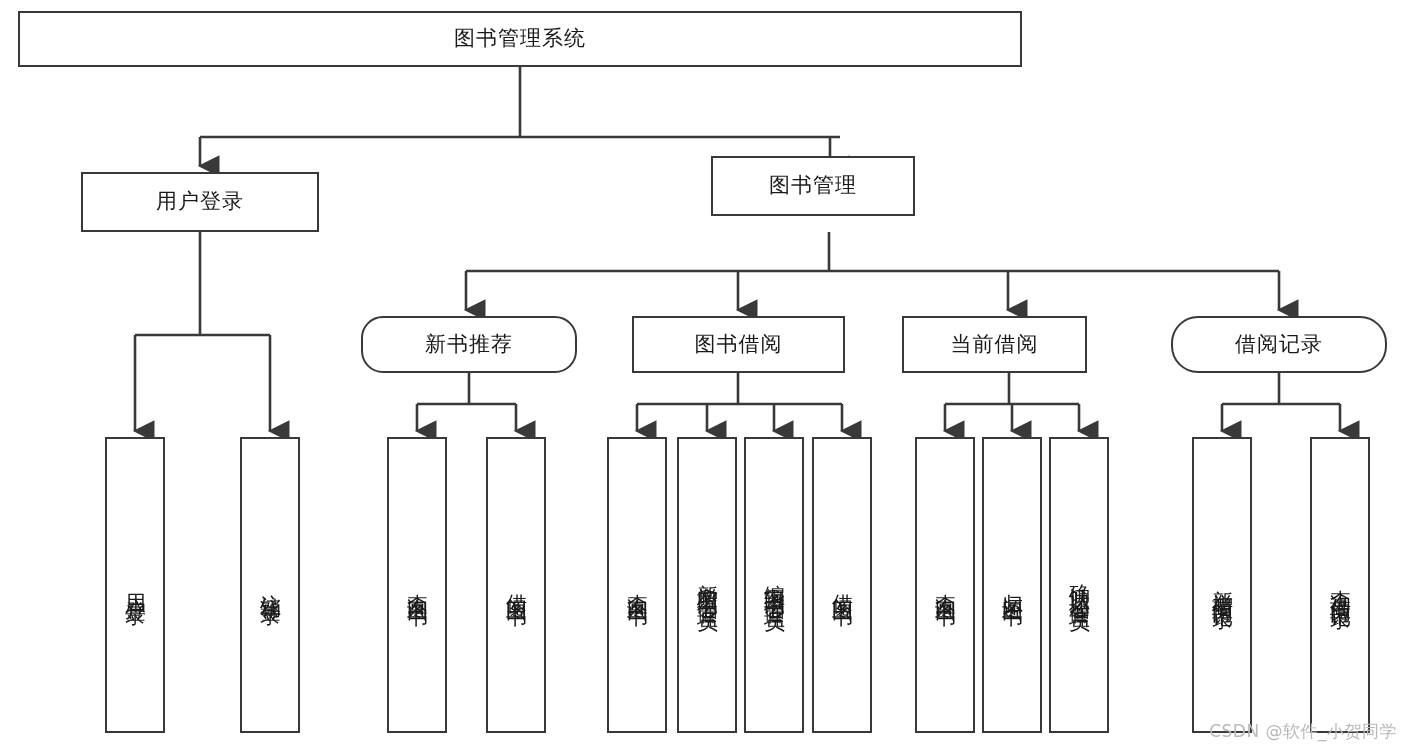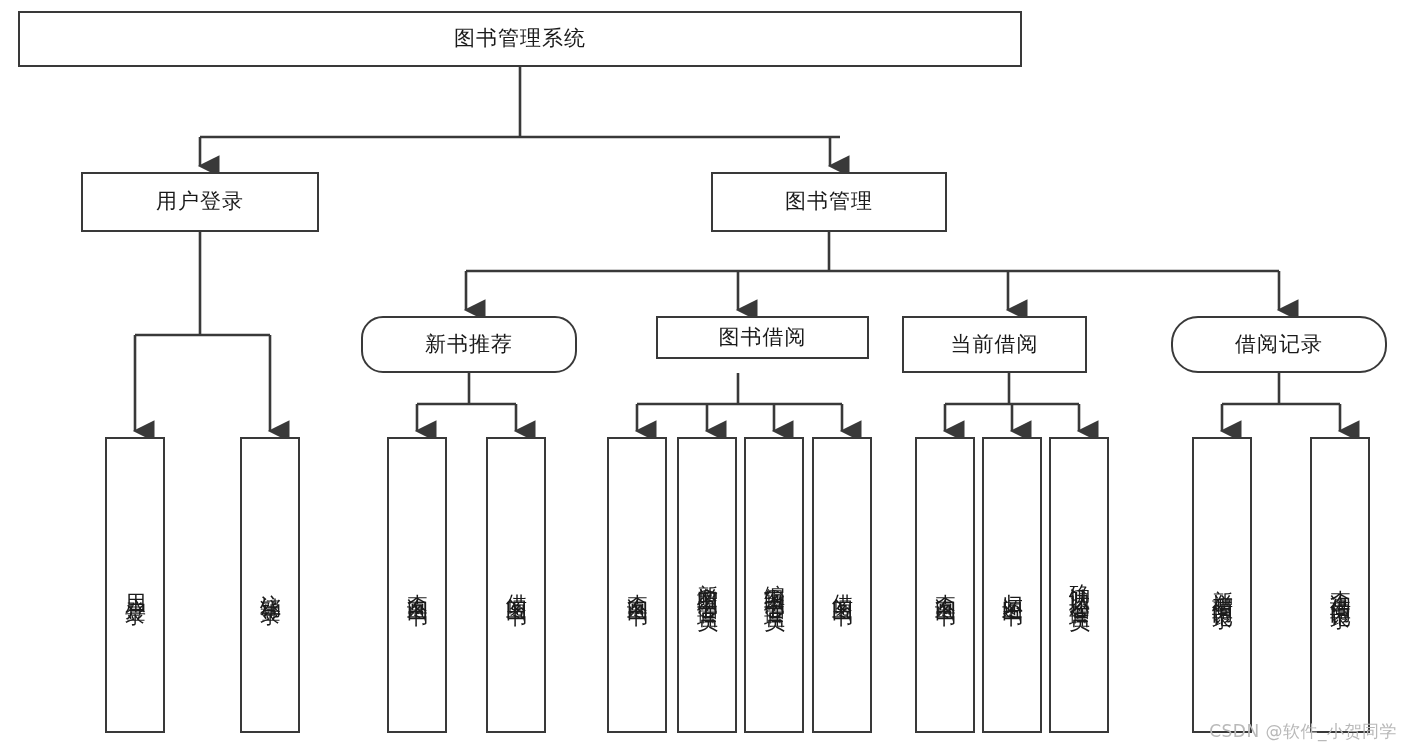--- a/index.html
+++ b/index.html
@@ -119,29 +119,29 @@
   </svg>
 
   <div class="node horiz" style="left:18px; top:11px; width:1004px; height:56px;">
     <span>图书管理系统</span>
   </div>
 
   <div class="node horiz" style="left:81px; top:172px; width:238px; height:60px;">
     <span>用户登录</span>
   </div>
 
-  <div class="node horiz" style="left:711px; top:172px; width:236px; height:60px;">
+  <div class="node horiz" style="left:711px; top:156px; width:204px; height:60px;">
     <span>图书管理</span>
   </div>
 
   <div class="node horiz" style="left:361px; top:316px; width:216px; height:57px;border-radius:22px;">
     <span>新书推荐</span>
   </div>
 
-  <div class="node horiz" style="left:656px; top:316px; width:213px; height:43px;">
+  <div class="node horiz" style="left:632px; top:316px; width:213px; height:57px;">
     <span>图书借阅</span>
   </div>
 
   <div class="node horiz" style="left:902px; top:316px; width:185px; height:57px;">
     <span>当前借阅</span>
   </div>
 
   <div class="node horiz" style="left:1171px; top:316px; width:216px; height:57px;border-radius:27px;">
     <span>借阅记录</span>
   </div>

